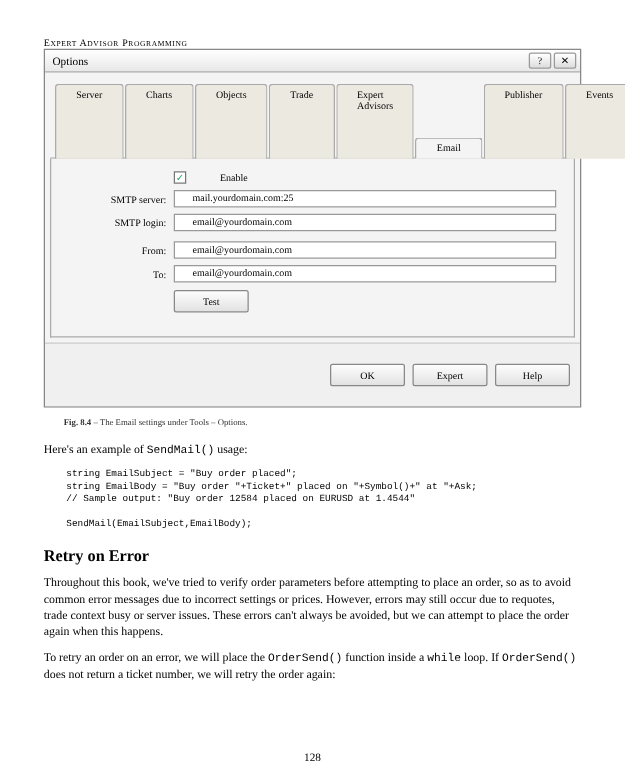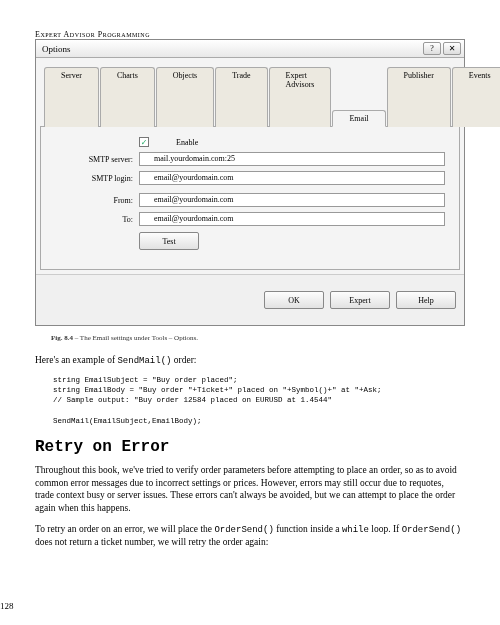--- a/index.html
+++ b/index.html
@@ -122,29 +122,30 @@
     font-size: 9px;
   }
   pre.code {
     font-family: "Courier New", monospace;
     font-size: 7.5px;
     line-height: 1.35;
     margin: 4px 0 12px 18px;
     white-space: pre;
   }
   h2.section {
-    font-family: Liberation Mono, monospace;
+    font-family: Liberation Serif, serif;
     font-weight: bold;
-    font-size: 16px;
+    font-size: 13px;
     margin: 8px 0 8px 0;
   }
   .page-number {
     position: absolute;
     bottom: 14px;
     left: 0; right: 0;
+    text-align: center;
     font-size: 9px;
   }
 </style>
 </head>
 <body>
 
 <div class="page-header">Expert Advisor Programming</div>
 
 <div class="dialog">
   <div class="dialog-titlebar">
@@ -201,21 +202,21 @@
     <div class="dlg-button">Expert</div>
     <div class="dlg-button">Help</div>
   </div>
 </div>
 
 <div class="fig-caption">
   <b>Fig. 8.4</b><span> – The Email settings under Tools – Options.</span>
 </div>
 
 <p class="body-text">
-  <span>Here's an example of </span><span class="code-inline">SendMail()</span><span> order:</span>
+  <span>Here's an example of </span><span class="code-inline">SendMail()</span><span> usage:</span>
 </p>
 
 <pre class="code">string EmailSubject = "Buy order placed";
 string EmailBody = "Buy order "+Ticket+" placed on "+Symbol()+" at "+Ask;
 // Sample output: "Buy order 12584 placed on EURUSD at 1.4544"
 
 SendMail(EmailSubject,EmailBody);</pre>
 
 <h2 class="section">Retry on Error</h2>
 

